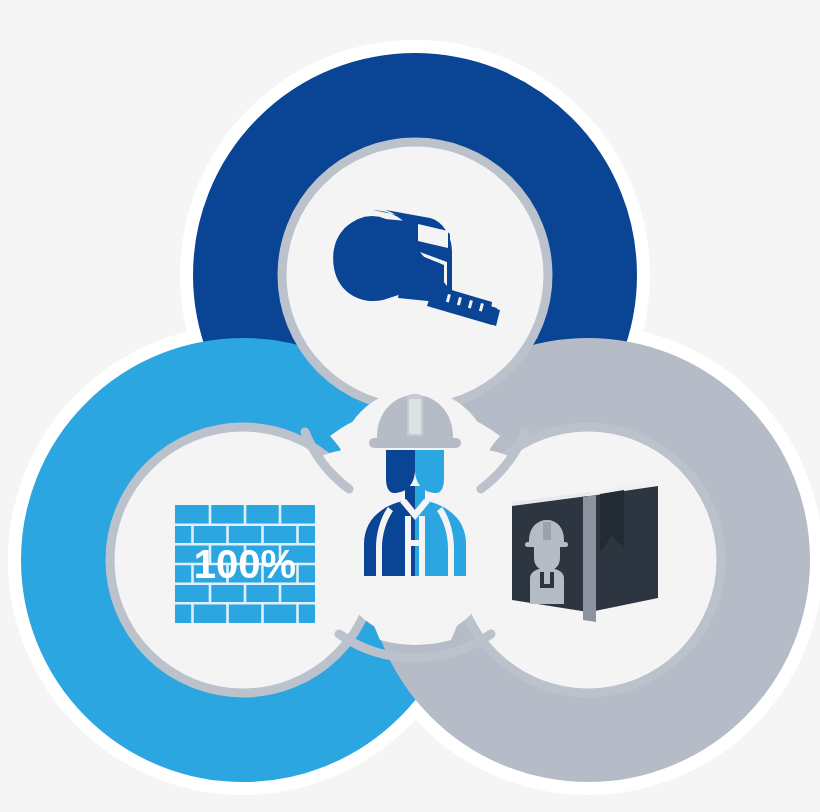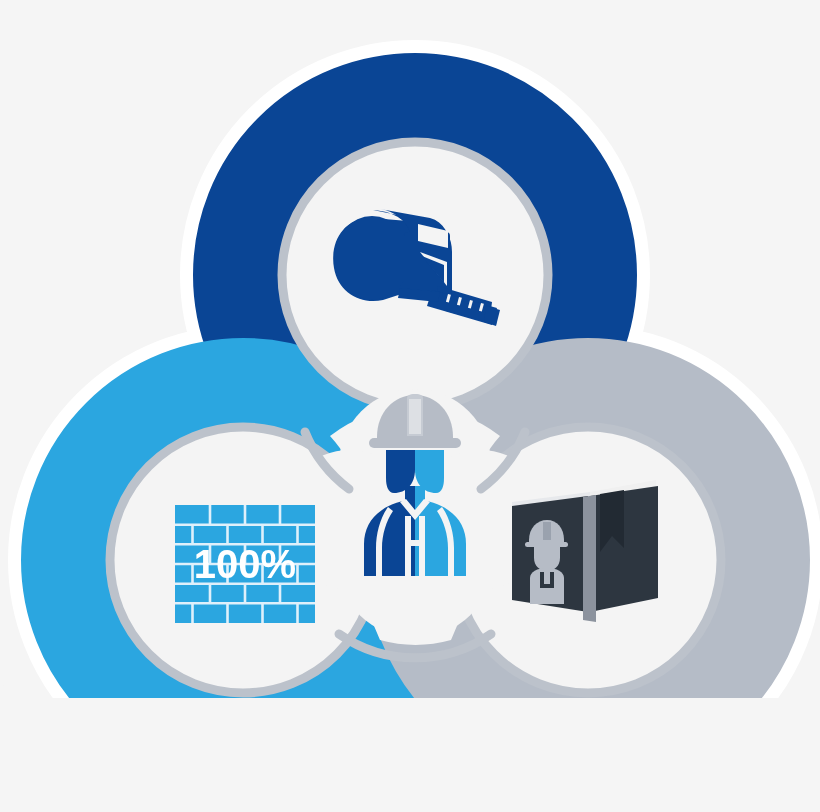--- a/index.html
+++ b/index.html
@@ -7,21 +7,21 @@
     margin: 0;
     padding: 0;
     background: #f5f5f5;
   }
   body {
     font-family: "Liberation Sans", sans-serif;
   }
   #stage {
     position: relative;
     width: 820px;
-    height: 698px;
+    height: 812px;
     background: #f5f5f5;
     overflow: hidden;
     border-radius: 24px;
   }
   #infographic-svg {
     position: absolute;
     left: 0;
     top: 0;
     display: block;
   }

